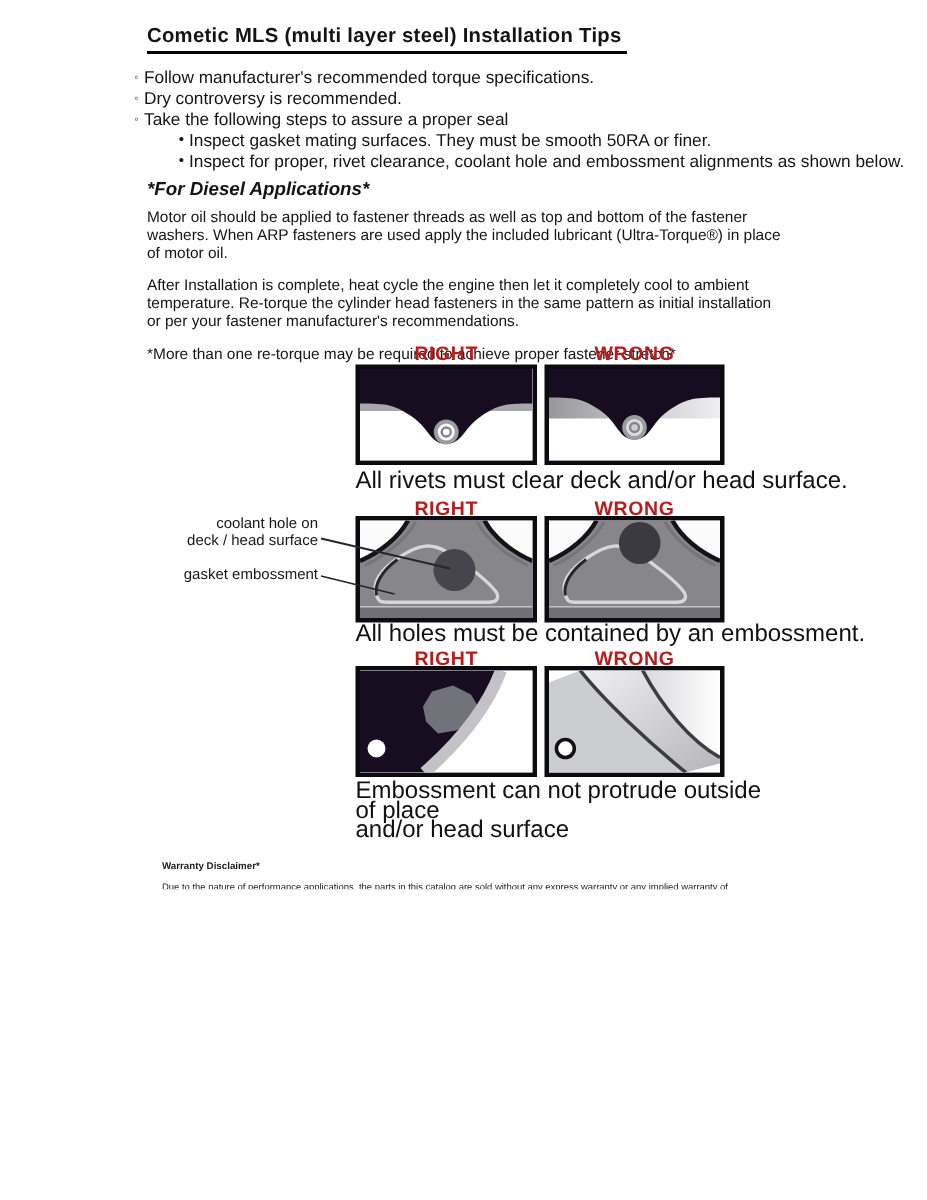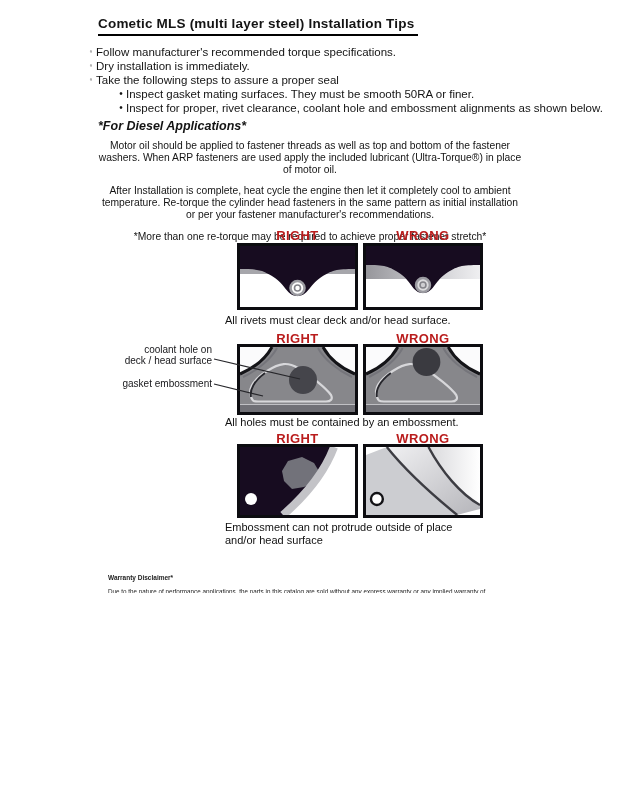--- a/index.html
+++ b/index.html
@@ -14,38 +14,38 @@
   
   .bullets{left:86px;top:45px;font-size:11.5px;line-height:14px;}
   .b{display:flex;}
   .b .m{width:10px;font-size:8px;line-height:14px;text-align:center;flex:none;}
   .b.sub{margin-left:30px;}
   .b.sub .m{font-size:10px;}
 
   
   .diesel{left:98px;top:119px;width:428px;}
   .diesel h2{margin:0 0 7px 0;font-size:12.5px;font-weight:bold;font-style:italic;}
-  .diesel p{margin:0 4px 10px 0;font-size:10.3px;line-height:11.8px;text-align:center;}
+  .diesel p{margin:0 4px 10px 0;font-size:10.3px;line-height:11.8px;}
   .diesel p.note{margin-bottom:0;}
 
   
   .diagrams{left:0;top:228px;width:618px;height:320px;}
   .dlabel{position:absolute;font-size:13px;font-weight:600;letter-spacing:.4px;text-align:center;color:#b91c1c;}
   .lab-left{left:237px;width:121px;}
   .lab-right{left:363px;width:120px;}
   .r1{top:0;} .r2{top:103px;} .r3{top:203px;}
   .panel{position:absolute;box-sizing:border-box;border:3px solid #0c0c10;background:#fff;}
   .panel svg{display:block;width:100%;height:100%;}
   .p-r1l{left:237px;top:15px;width:121px;height:67px;}
   .p-r1r{left:363px;top:15px;width:120px;height:67px;}
   .p-r2l{left:237px;top:116px;width:121px;height:71px;}
   .p-r2r{left:363px;top:116px;width:120px;height:71px;}
   .p-r3l{left:237px;top:216px;width:121px;height:74px;}
   .p-r3r{left:363px;top:216px;width:120px;height:74px;}
-  .cap{position:absolute;left:225px;font-size:11px;line-height:13px;color:#111;white-space:pre-line;}
+  .cap{position:absolute;left:237px;font-size:16px;line-height:13px;color:#111;white-space:pre-line;}
   .cap1{top:86px;} .cap2{top:188px;text-align:center;} .cap3{top:293px;width:280px;}
   .ann{position:absolute;text-align:right;font-size:10px;line-height:11px;color:#17171a;white-space:pre-line;}
   .ann1{left:96px;width:116px;top:116px;}
   .ann2{left:84px;width:128px;top:150px;}
   .leaders{position:absolute;left:0;top:0;width:618px;height:320px;pointer-events:none;}
 
   
   .legal{left:108px;top:574px;width:407px;color:#1c1c1c;}
   .legal .lh{font-size:6.5px;font-weight:bold;margin:0 0 7px 0;}
   .legal p{font-size:6.3px;line-height:7.5px;margin:0 0 6px 0;white-space:pre-line;}
@@ -59,21 +59,21 @@
 
   <h1 class="abs title">Cometic MLS (multi layer steel) Installation Tips</h1>
 
   <div class="abs bullets">
     <div class="b">
       <span class="m">◦</span>
       <span>Follow manufacturer's recommended torque specifications.</span>
     </div>
     <div class="b">
       <span class="m">◦</span>
-      <span>Dry installation is immediately.</span>
+      <span>Dry controversy is recommended.</span>
     </div>
     <div class="b">
       <span class="m">◦</span>
       <span>Take the following steps to assure a proper seal</span>
     </div>
     <div class="b sub">
       <span class="m">•</span>
       <span>Inspect gasket mating surfaces.  They must be smooth 50RA or finer.</span>
     </div>
     <div class="b sub">

